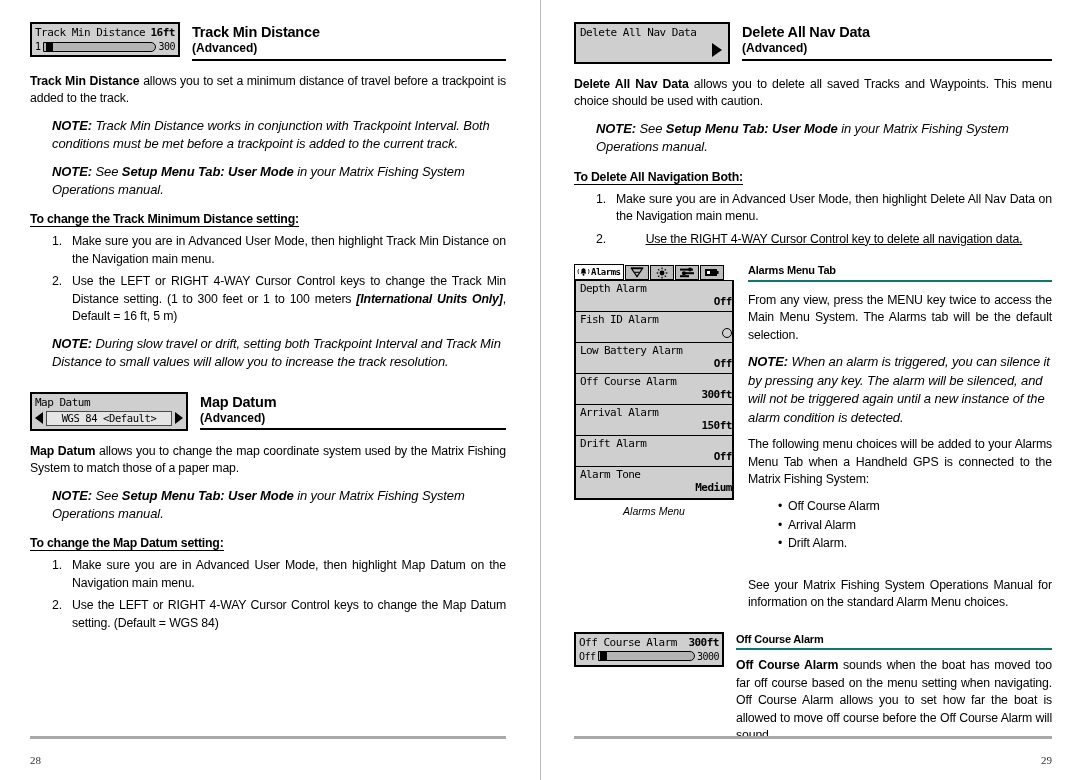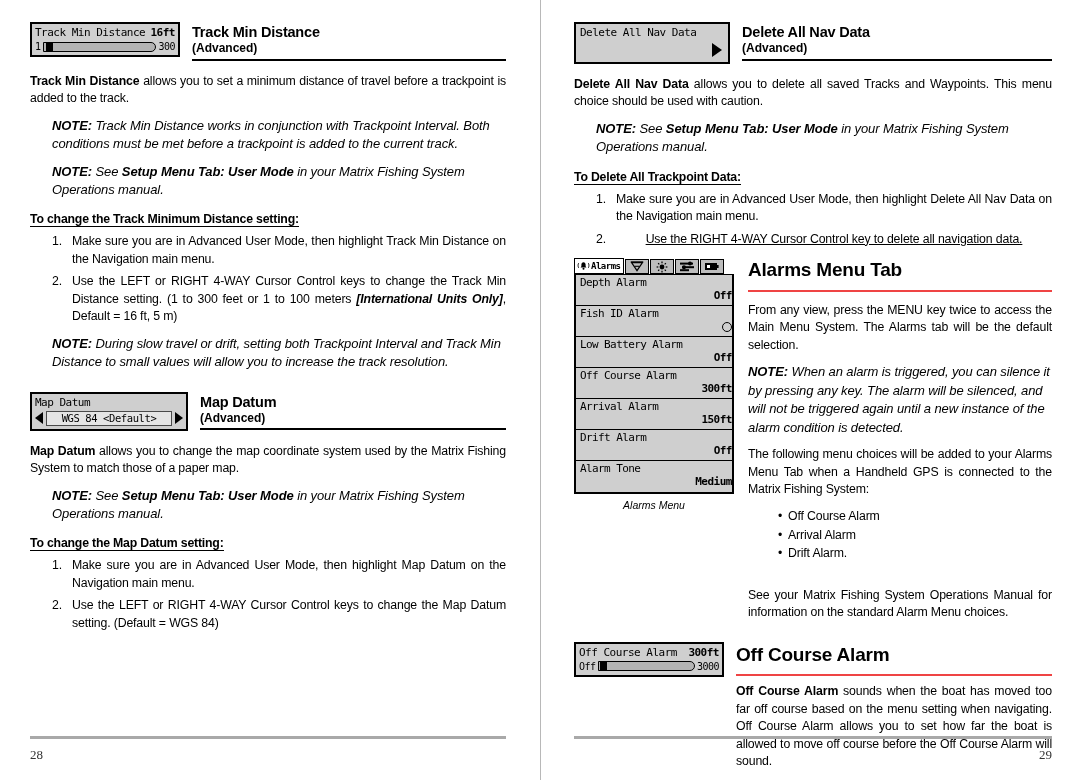--- a/index.html
+++ b/index.html
@@ -50,22 +50,22 @@
   .footer .rule {
     position: absolute;
     top: 0;
     height: 3px;
     background: #a9a9a9;
   }
   .page.left  .footer .rule { left: 30px; right: 34px; }
   .page.right .footer .rule { left: 34px; right: 28px; }
   .pagenum {
     position: absolute;
-    top: 11px;
-    font-size: 13px;
+    top: 18px;
+    font-size: 11px;
     font-family: "Liberation Serif", serif;
     color: #333;
   }
   .page.left  .pagenum { left: 30px; }
   .page.right .pagenum { right: 28px; }
 
   
   .section-head {
     display: flex;
     align-items: flex-start;
@@ -247,21 +247,21 @@
   ul.bullets li::before {
     content: "\2022";
     position: absolute;
     left: 0;
   }
 
   
   .figure-block {
     display: flex;
     gap: 14px;
-    margin-top: 10px;
+    margin-top: 16px;
     align-items: flex-start;
   }
   .figure-col { flex: 0 0 auto; width: 160px; }
   .text-col { flex: 1; min-width: 0; }
 
   .menu-screen {
     width: 160px;
     font-family: "DejaVu Sans Mono", monospace;
   }
   .tabbar {
@@ -326,25 +326,25 @@
   }
   .fig-caption {
     text-align: center;
     font-size: 10.5px;
     font-style: italic;
     margin-top: 5px;
     font-family: "Liberation Sans", sans-serif;
   }
 
   .alarms-title {
-    font-size: 19px;
+    font-size: 11px;
     font-weight: bold;
     letter-spacing: -0.2px;
-    padding-bottom: 8px;
-    border-bottom: 2px solid #ef4444;
+    padding-bottom: 2px;
+    border-bottom: 2px solid #0f766e;
     line-height: 1.25;
   }
   .text-col p.body:first-of-type { margin-top: 10px; }
 
   .inline-figure {
     display: flex;
     gap: 12px;
     align-items: flex-start;
     margin-top: 18px;
   }
@@ -446,21 +446,21 @@
         <div class="head-text">
           <div class="head-title">Delete All Nav Data</div>
           <div class="head-sub">(Advanced)</div>
         </div>
       </div>
 
       <p class="body first"><b>Delete All Nav Data</b><span> allows you to delete all saved Tracks and Waypoints.  This menu choice should be used with caution.</span></p>
 
       <p class="note"><span class="nb">NOTE:</span><span> See </span><span class="bi">Setup Menu Tab: User Mode</span><span> in your Matrix Fishing System Operations manual.</span></p>
 
-      <h4 class="howto">To Delete All Trackpoint Data:</h4>
+      <h4 class="howto">To Delete All Navigation Both:</h4>
 
       <ol class="steps">
         <li>Make sure you are in Advanced User Mode, then highlight Delete All Nav Data on the Navigation main menu.</li>
         <li class="nojust">Use the RIGHT 4-WAY Cursor Control key to delete all navigation data.</li>
       </ol>
     </div>
 
     <div class="figure-block">
 
       <div class="figure-col">

